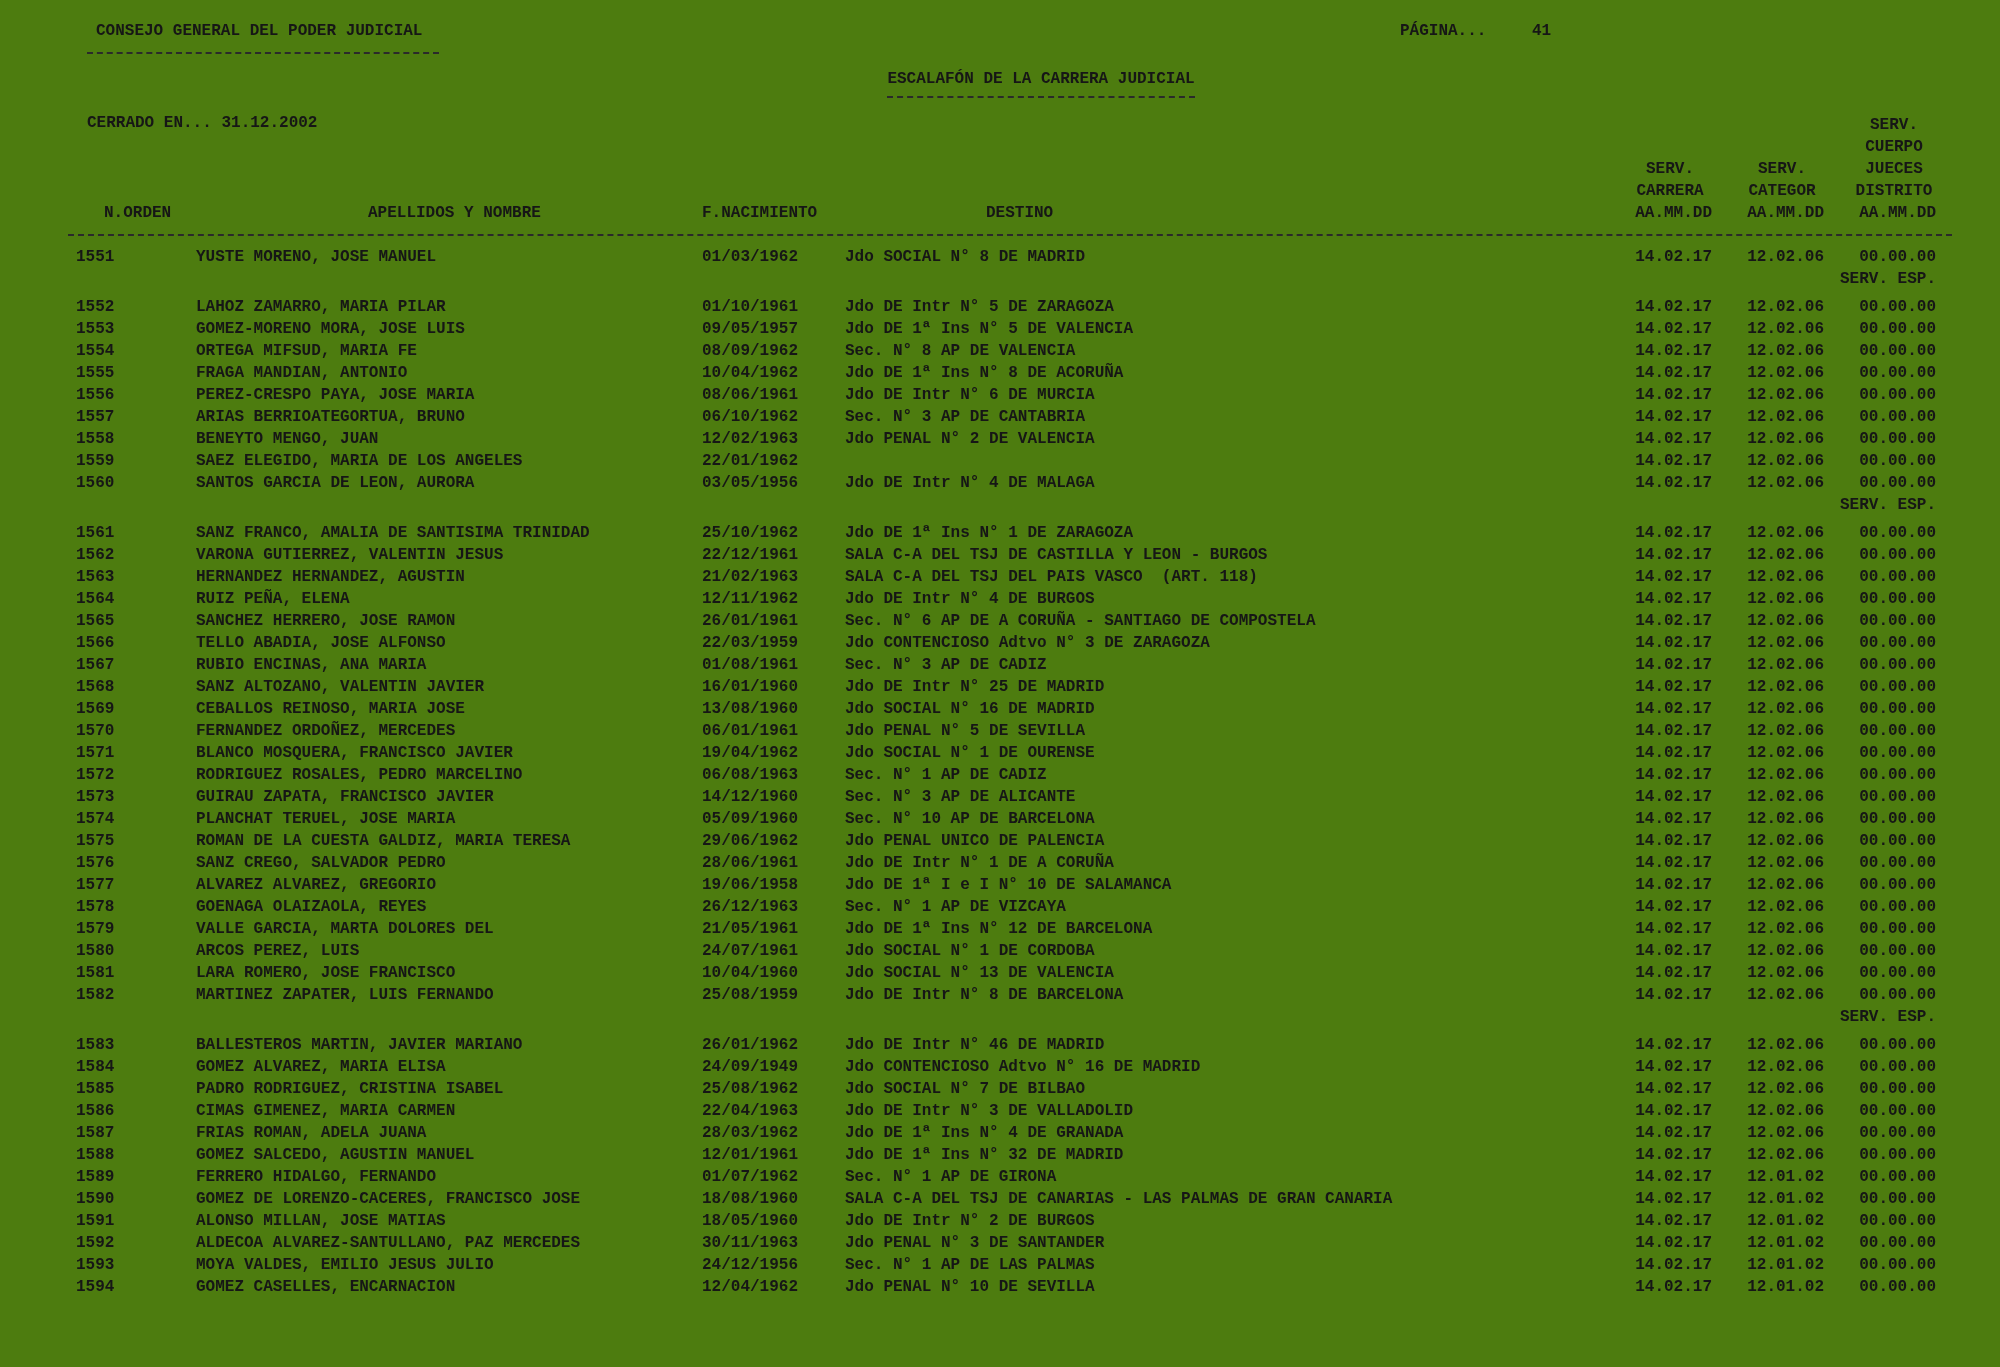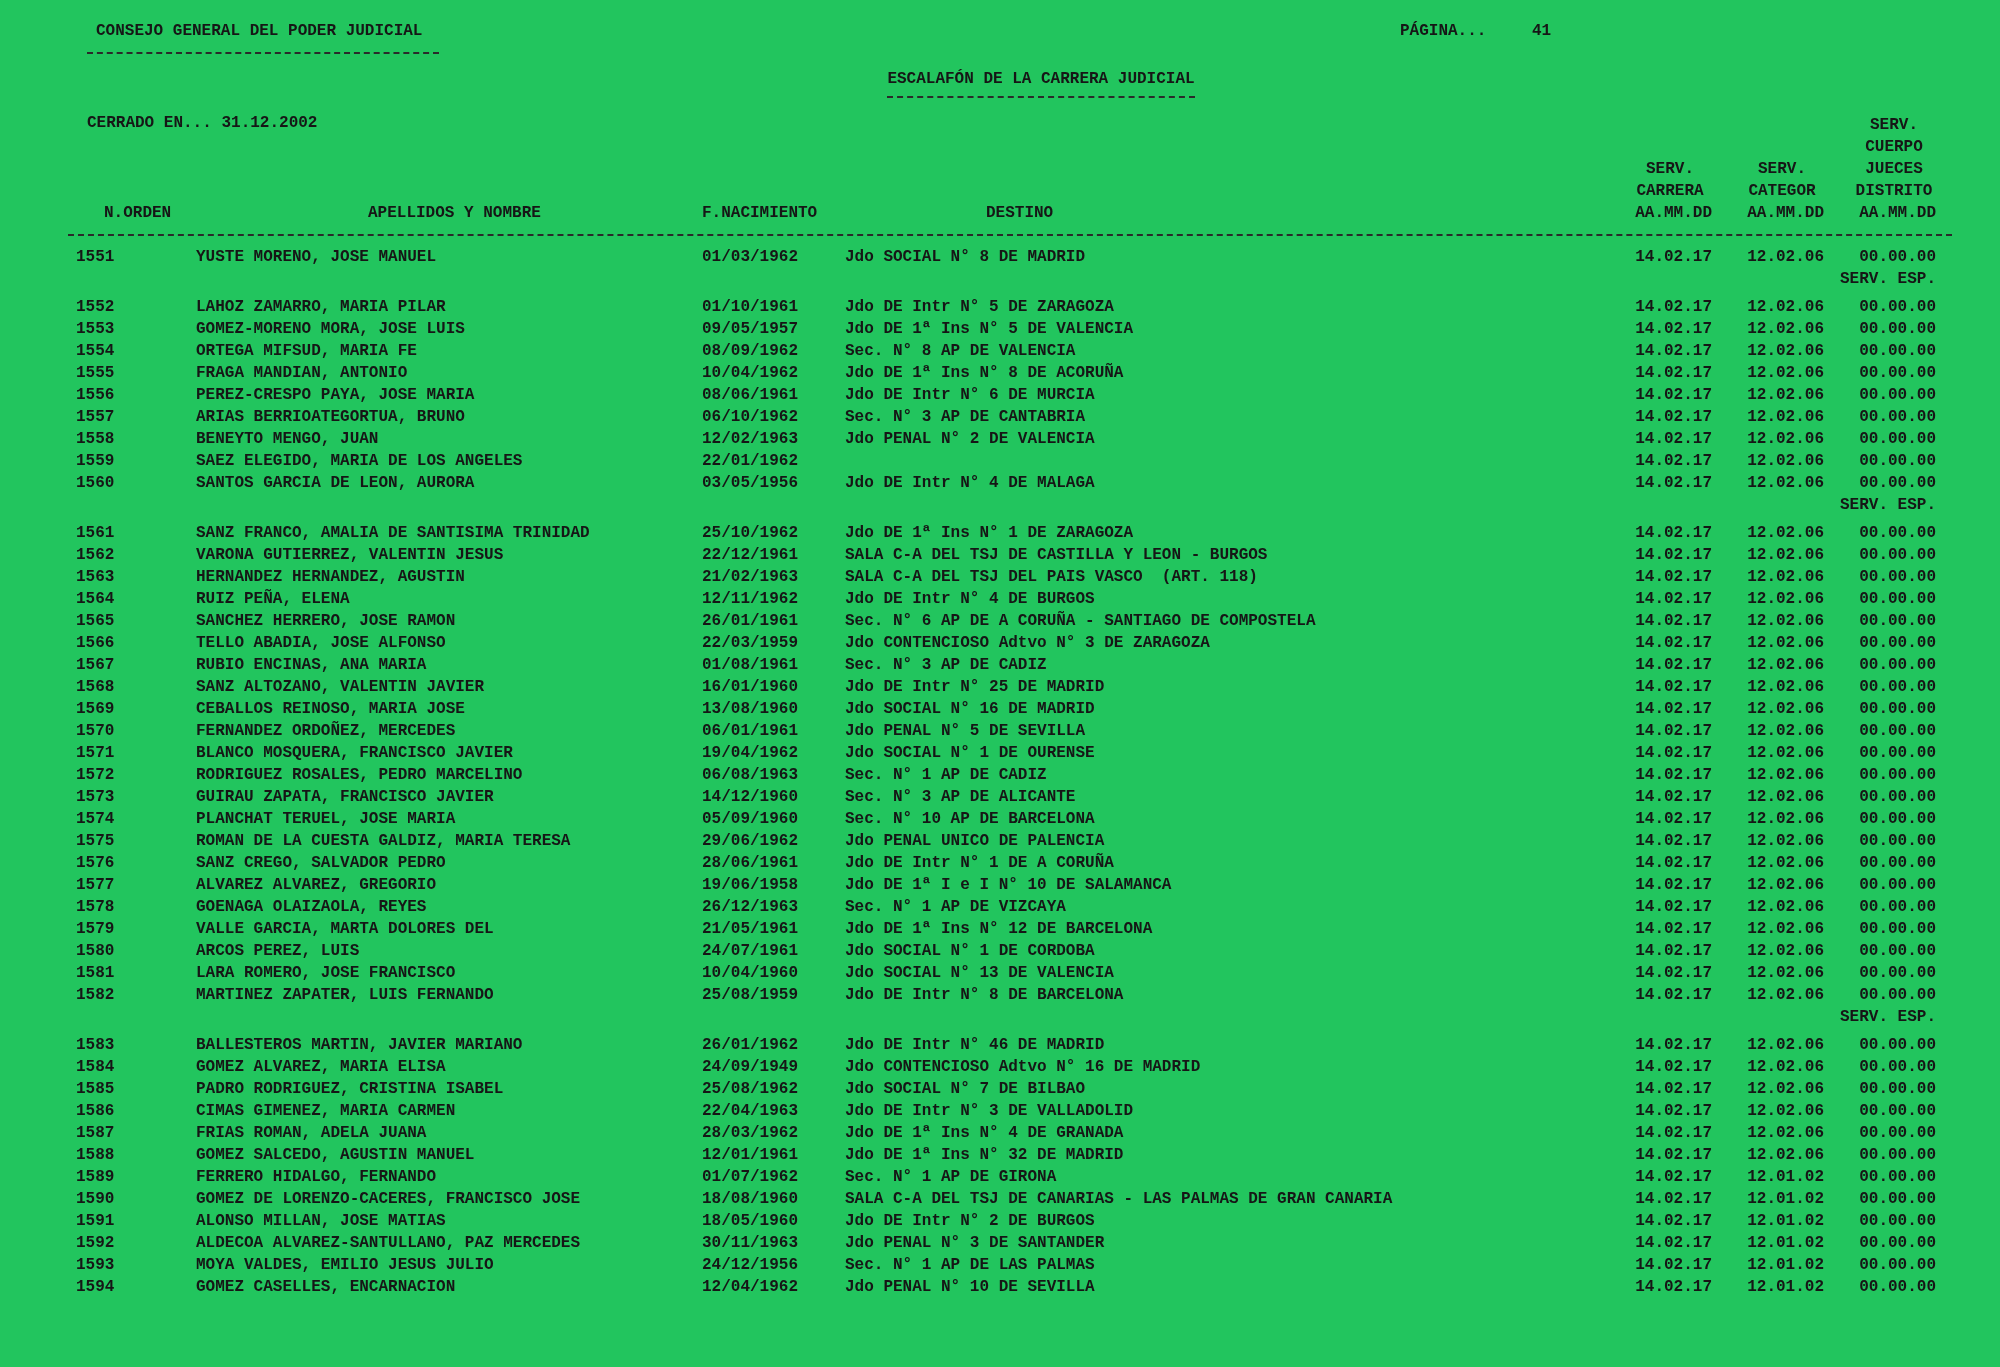--- a/index.html
+++ b/index.html
@@ -1,19 +1,19 @@
 <!DOCTYPE html>
 <html><head>
 <meta charset="utf-8">
 <style>
   html,body{margin:0;padding:0;background:#ffffff;}
   .page{
     position:relative;
     width:2000px;height:1367px;
-    background:#22c55e;
+    background:#4d7c0f;
     font-family:"Liberation Mono","DejaVu Sans Mono",monospace;
     font-weight:700;
     font-size:16px;
     color:#161616;
     overflow:hidden;
   }
   .abs{position:absolute;white-space:pre;}
   .dash{position:absolute;border-top:2px dashed #2a2a2a;height:0;}
   
   .hdr-org{left:96px;top:22px;}

